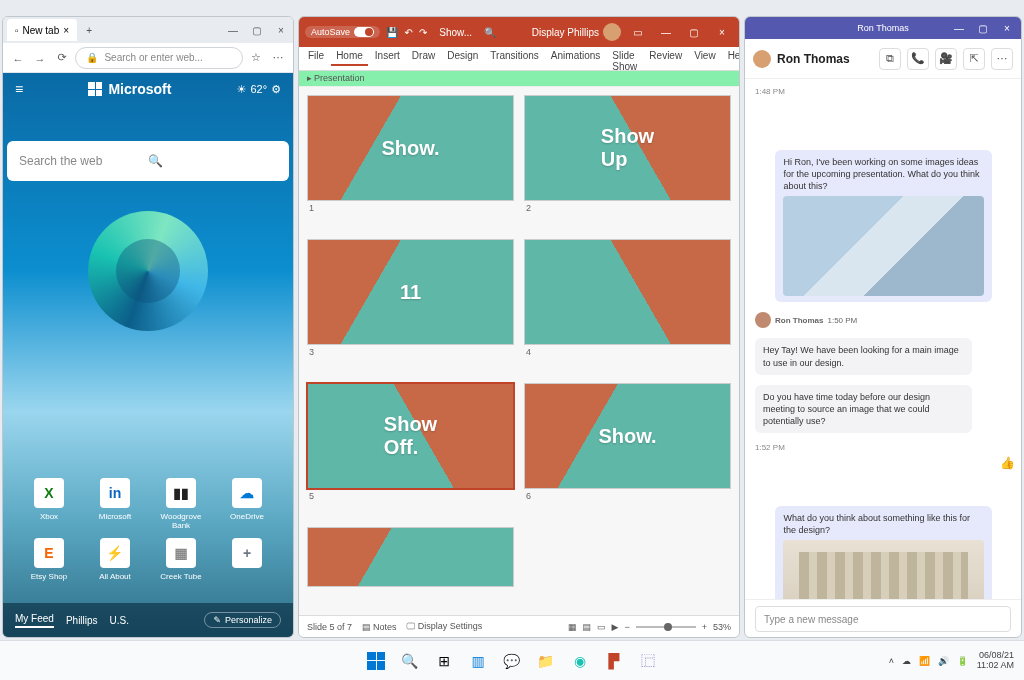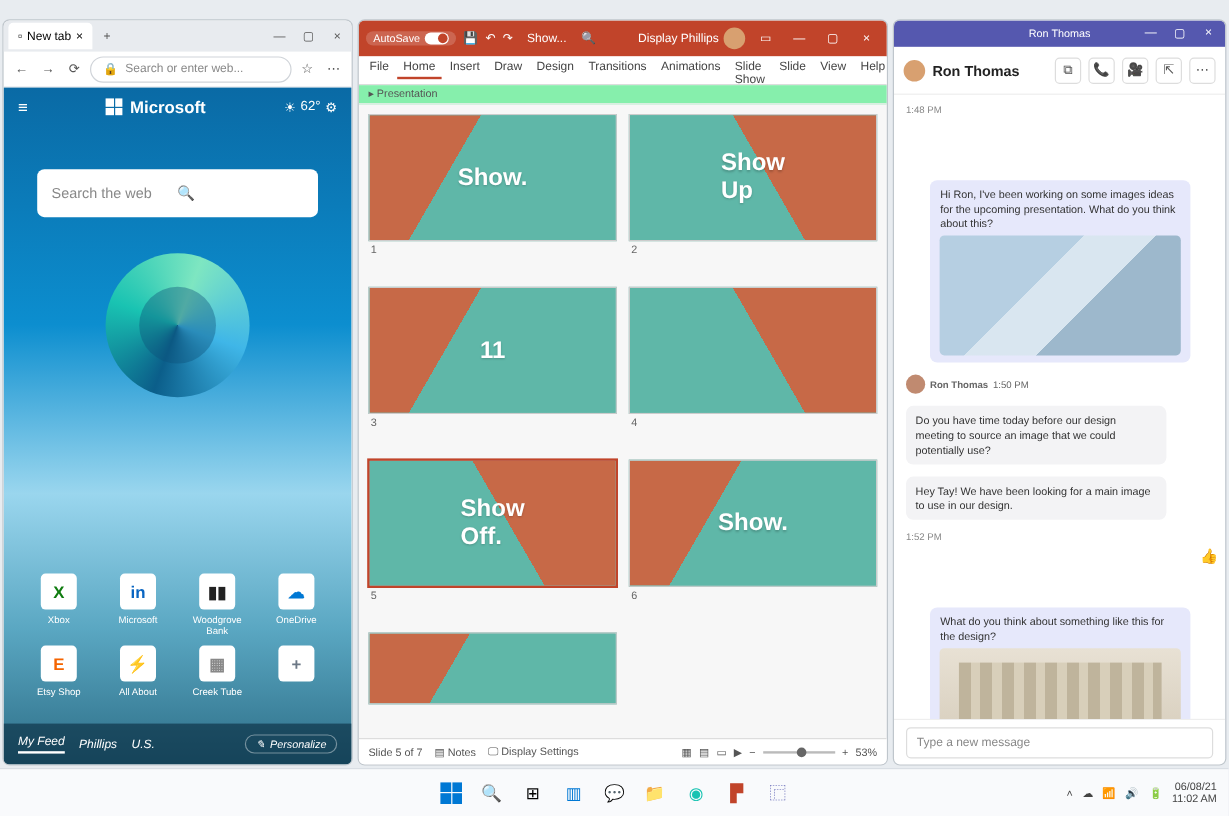--- a/index.html
+++ b/index.html
@@ -14,28 +14,28 @@
 .win-btn { width: 24px; text-align: center; font-size: 10px; color:#555; cursor:pointer; }
 .edge-toolbar { height: 30px; display: flex; align-items: center; gap: 4px; padding: 0 6px; border-bottom: 1px solid #e2e5e9; font-size: 11px; color:#555; }
 .edge-nav-btn { width: 18px; text-align: center; }
 .edge-address { flex: 1; height: 22px; border: 1px solid #d0d4d9; border-radius: 11px; padding: 0 10px; display:flex;align-items:center; color:#888; font-size:10px;}
 .edge-content { flex:1; position: relative; background: linear-gradient(#0a6aa5,#0c8ecf 35%,#7ec8e8 55%, #9ad6ee 60%, #5aa7c2 80%, #2d6e87); color:#fff; }
 .edge-header { display:flex; align-items:center; justify-content:space-between; padding: 8px 12px; font-size:11px; }
 .ms-logo { display:flex; align-items:center; gap:6px; font-weight:600; font-size:14px;}
 .ms-squares { width:14px; height:14px; display:grid; grid-template:1fr 1fr/1fr 1fr; gap:1px;}
 .ms-squares span{background:#fff;}
 .weather { display:flex; align-items:center; gap:4px; font-size:11px;}
-.edge-search { margin: 36px 28px 0; height:40px; background:#fff; border-radius:6px; display:flex; align-items:center; padding:0 12px; color:#888; font-size:12px;}
+.edge-search { margin: 36px 4px 0; height:40px; background:#fff; border-radius:6px; display:flex; align-items:center; padding:0 12px; color:#888; font-size:12px;}
 .edge-search span{flex:1;}
 .edge-logo-big { width:120px; height:120px; margin: 30px auto 0; border-radius:50%; background: conic-gradient(from 200deg,#0b5e8a,#19c3b2,#7ee6c1,#3fb6e8,#0b5e8a); position:relative;}
 .edge-logo-big::after{content:"";position:absolute;inset:28px;border-radius:50%;background:rgba(12,80,120,.4);}
 .app-grid { position:absolute; bottom:56px; left:0; right:0; padding: 0 16px; display:grid; grid-template-columns:repeat(4,1fr); gap:8px 6px; }
 .app-tile { display:flex; flex-direction:column; align-items:center; gap:4px; font-size:8px; text-align:center; }
 .app-ico { width:30px; height:30px; background:#fff; border-radius:4px; display:flex; align-items:center; justify-content:center; font-size:14px; font-weight:bold; color:#333;}
-.edge-bottom-nav { position:absolute; bottom:0; left:0; right:0; height:18px; background:rgba(6,40,60,.6); display:flex; align-items:center; gap:12px; padding:17px 12px; font-size:10px;font-style:italic;}
+.edge-bottom-nav { position:absolute; bottom:0; left:0; right:0; height:18px; background:rgba(6,40,60,.6); display:flex; align-items:center; gap:12px; padding:17px 12px; font-size:10px;}
 .nav-item.active{border-bottom:2px solid #fff;padding-bottom:2px;}
 .personalize { margin-left:auto; display:flex;align-items:center;gap:4px; font-size:9px; border:1px solid rgba(255,255,255,.4); padding:2px 8px; border-radius:10px;}
 
 
 .pp-win { position: absolute; left: 298px; top: 16px; width: 442px; height: 622px; border: 1px solid #bfc6cc; border-radius:6px; display:flex; flex-direction:column; overflow:hidden; background:#f7f7f7;}
 .pp-titlebar { height: 30px; background:#c1442a; display:flex; align-items:center; color:#fff; font-size:10px; padding:0 6px; gap:6px;}
 .autosave-pill{display:flex;align-items:center;gap:4px;background:rgba(255,255,255,.18);border-radius:10px;padding:1px 6px;font-size:9px;}
 .toggle{width:20px;height:10px;background:#fff;border-radius:5px;position:relative;}
 .toggle::after{content:"";position:absolute;right:1px;top:1px;width:8px;height:8px;background:#c1442a;border-radius:50%;}
 .pp-title{flex:0 0 auto; margin:0 6px;}
@@ -211,21 +211,21 @@
     </div>
     <div class="pp-menubar" id="pp-menu">
         <span class="pp-menu-item">File</span>
         <span class="pp-menu-item home">Home</span>
         <span class="pp-menu-item">Insert</span>
         <span class="pp-menu-item">Draw</span>
         <span class="pp-menu-item">Design</span>
         <span class="pp-menu-item">Transitions</span>
         <span class="pp-menu-item">Animations</span>
         <span class="pp-menu-item">Slide Show</span>
-        <span class="pp-menu-item">Slide</span>
+        <span class="pp-menu-item">Review</span>
         <span class="pp-menu-item">View</span>
         <span class="pp-menu-item">Help</span>
       </div>
     <div class="pp-doctitle">▸ <span>Presentation</span></div>
     <div class="pp-grid" id="pp-slides">
         <div class="slide-wrap">
           <div class="slide ">
             <div class="bg1"></div>
             <div class="txt" style="white-space:pre-line">Show.</div>
           </div>
@@ -313,24 +313,24 @@
         <div class="msg-time">1:48 PM</div>
         <div class="msg-wrap-rel" style="align-self: flex-end; max-width: 92%; position: relative;">
           <div class="msg-bubble msg-sent">Hi Ron, I've been working on some images ideas for the upcoming presentation. What do you think about this?<div class="img-attach"></div></div>
         </div>
         <div class="msg-meta">
           <span class="av"></span>
           <b>Ron Thomas</b> 
           <span>1:50 PM</span>
         </div>
         <div class="" style="align-self: flex-start; max-width: 92%; position: relative;">
+          <div class="msg-bubble msg-recv">Hey Tay! We have been looking for a main image to use in our design.</div>
+        </div>
+        <div class="" style="align-self: flex-start; max-width: 92%; position: relative;">
           <div class="msg-bubble msg-recv">Do you have time today before our design meeting to source an image that we could potentially use?</div>
-        </div>
-        <div class="" style="align-self: flex-start; max-width: 92%; position: relative;">
-          <div class="msg-bubble msg-recv">Hey Tay! We have been looking for a main image to use in our design.</div>
         </div>
         <div class="msg-time">1:52 PM</div>
         <div class="msg-wrap-rel" style="align-self: flex-end; max-width: 92%; position: relative;">
           <div class="msg-bubble msg-sent">What do you think about something like this for the design?<div class="img-attach arch"></div></div>
           <span class="reaction">👍</span>
         </div>
       </div>
     <div class="tm-compose">
       <div class="tm-input">
         <span>Type a new message</span>

